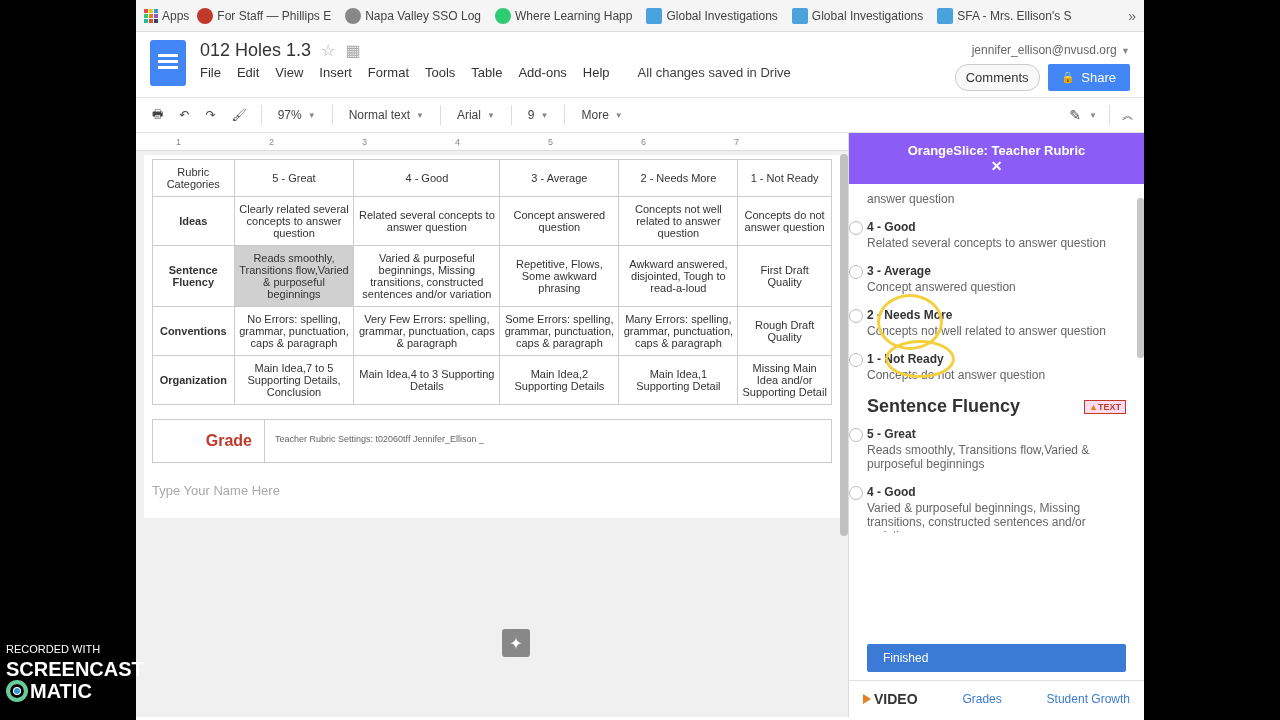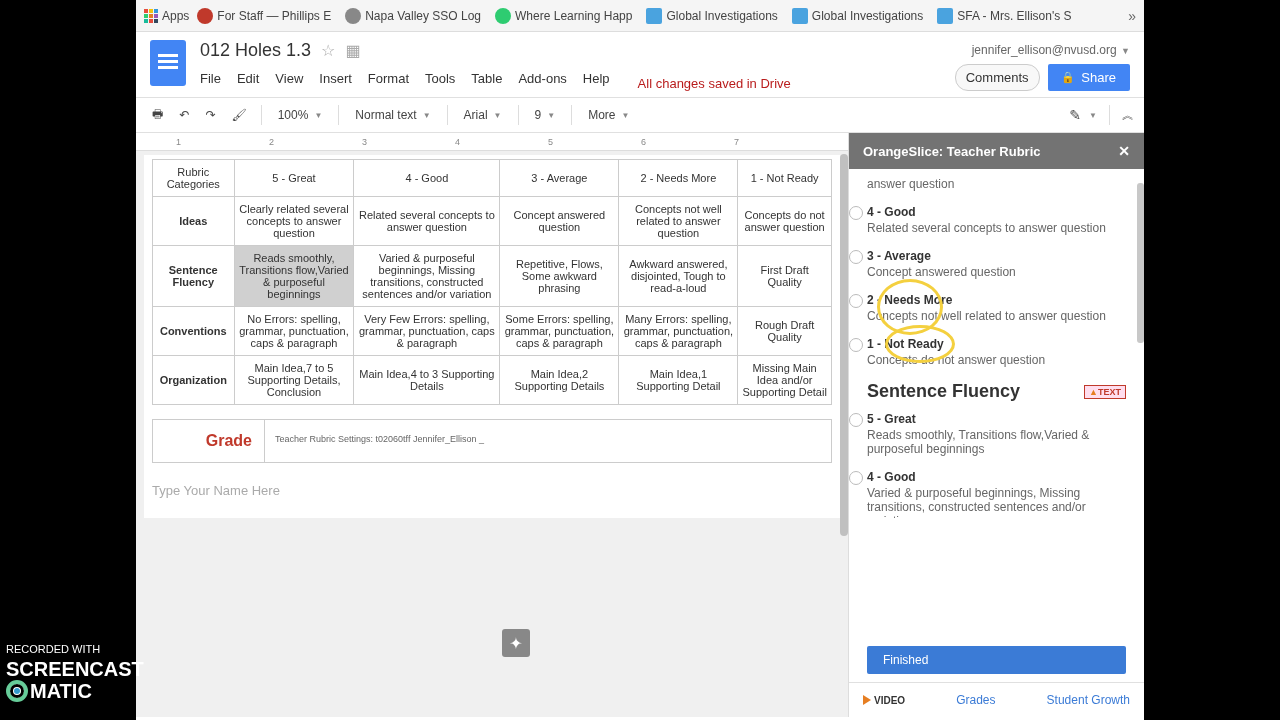--- a/index.html
+++ b/index.html
@@ -24,21 +24,21 @@
   .bm-chevron { margin-left: auto; font-size: 14px; color: #666; }
   
   
   .doc-header { display: flex; align-items: flex-start; padding: 8px 14px 0; }
   .doc-logo { width: 36px; height: 46px; background: #4285f4; border-radius: 3px; margin-right: 14px; position: relative; }
   .doc-logo::before { content: ''; position: absolute; left: 8px; right: 8px; top: 14px; height: 3px; background: #fff; box-shadow: 0 6px 0 #fff, 0 12px 0 #fff; }
   .doc-title-area { flex: 1; }
   .doc-title-row { display: flex; align-items: center; gap: 10px; }
   .doc-title { font-size: 18px; color: #333; }
   .menu-bar { display: flex; gap: 16px; font-size: 13px; color: #333; margin-top: 4px; align-items: center; }
-  .menu-bar .status { color: #b91c1c; margin-left: 12px; margin-top: 11px; }
+  .menu-bar .status { color: #404040; margin-left: 12px; }
   .header-right { display: flex; align-items: center; gap: 10px; }
   .user-email { font-size: 12px; color: #666; margin-top: 21px; }
   .dropdown-caret { font-size: 9px; color: #888; }
   .comments-btn { border: 1px solid #ccc; background: #f8f8f8; padding: 5px 10px; border-radius: 13px; font-size: 13px; color: #333; }
   .share-btn { background: #4285f4; color: #fff; padding: 6px 14px; border-radius: 2px; font-size: 13px; display: flex; align-items: center; gap: 6px; }
   .lock-icon { font-size: 11px; }
   
   
   .toolbar { display: flex; align-items: center; height: 36px; border-top: 1px solid #e0e0e0; border-bottom: 1px solid #e0e0e0; padding: 0 10px; gap: 4px; font-size: 12px; color: #444; margin-top: 6px; }
   .toolbar-divider { width: 1px; height: 20px; background: #ddd; margin: 0 4px; }
@@ -62,33 +62,33 @@
   .row-label { font-weight: bold; text-align: center; }
   .highlighted-cell { background: #d0d0d0; }
   
   .grade-row { display: flex; margin: 14px 8px 0; border: 1px solid #ccc; }
   .grade-label { width: 112px; padding: 12px; text-align: right; font-weight: bold; color: #c0392b; border-right: 1px solid #ccc; }
   .grade-content { flex: 1; padding: 14px 10px; font-size: 9px; color: #666; }
   .name-placeholder { margin: 20px 8px 0; font-size: 13px; color: #aaa; }
   
   
   .sidebar { width: 296px; background: #fff; border-left: 1px solid #ddd; display: flex; flex-direction: column; }
-  .sidebar-header { background: #737373; color: #fff; padding: 10px 14px; font-size: 13px; font-weight: bold; display: flex; align-items: center; justify-content: space-between; }
+  .sidebar-header { background: #8b5cf6; color: #fff; padding: 10px 14px; font-size: 13px; font-weight: bold; display: flex; align-items: center; justify-content: space-between; flex-direction: column; }
   .close-x { font-size: 14px; cursor: pointer; }
   .sidebar-body { flex: 1; overflow-y: auto; padding: 8px 18px; font-size: 12px; color: #444; position: relative; }
   .rubric-option { margin-bottom: 14px; position: relative; }
   .rubric-option .radio { width: 14px; height: 14px; border: 1.5px solid #bbb; border-radius: 50%; position: absolute; left: -24px; top: 1px; }
   .rubric-option .opt-title { font-weight: bold; color: #333; }
   .rubric-option .opt-desc { color: #666; margin-top: 2px; }
   .highlight-ring { border: 3px solid #f4d03f; border-radius: 50%; width: 66px; height: 56px; position: absolute; left: 10px; top: -14px; pointer-events: none; }
   .section-title { font-size: 18px; font-weight: bold; color: #333; margin: 14px 0 10px; display: flex; align-items: center; justify-content: space-between; }
   .text-badge { font-size: 9px; color: #c0392b; border: 1px solid #c0392b; padding: 1px 4px; background: #fde; }
   .finished-btn { background: #3b7bd6; color: #fff; padding: 7px 16px; border-radius: 2px; font-size: 12px; margin: 8px 18px; display: inline-block; }
   .sidebar-footer { border-top: 1px solid #e0e0e0; padding: 10px 14px; display: flex; align-items: center; justify-content: space-between; font-size: 12px; }
-  .video-badge { display: flex; align-items: center; gap: 3px; font-size: 10px; font-weight: bold; color: #333; }
+  .video-badge { display: flex; align-items: center; gap: 3px; font-size: 14px; font-weight: bold; color: #333; }
   .play-tri { width: 0; height: 0; border-left: 8px solid #e67e22; border-top: 5px solid transparent; border-bottom: 5px solid transparent; }
   .footer-link { color: #3b7bd6; }
   
   .add-tile { width: 28px; height: 28px; background: #888; border-radius: 3px; color: #fff; display: flex; align-items: center; justify-content: center; position: absolute; right: 318px; bottom: 60px; font-size: 16px; }
   
   .scroll-area { position: absolute; right: 296px; top: 154px; bottom: 20px; width: 8px; background: #f0f0f0; }
   .scroll-thumb { position: absolute; top: 0; height: 70%; width: 100%; background: #c0c0c0; border-radius: 4px; }
   .sb-scroll { position: absolute; right: 0; top: 0; bottom: 0; width: 7px; }
   .sb-scroll-thumb { position: absolute; top: 14px; height: 160px; width: 100%; background: #c8c8c8; border-radius: 3px; }
   
@@ -181,21 +181,21 @@
     </div>
   </div>
 
   <div class="toolbar">
     <span class="tb-btn">🖶</span>
     <span class="tb-btn">↶</span>
     <span class="tb-btn">↷</span>
     <span class="tb-btn">🖌</span>
     <span class="toolbar-divider"></span>
     <span class="tb-select">
-        <span>100%</span>
+        <span>97%</span>
         <span class="caret">▼</span>
       </span>
     <span class="toolbar-divider"></span>
     <span class="tb-select">
         <span>Normal text</span>
         <span class="caret">▼</span>
       </span>
     <span class="toolbar-divider"></span>
     <span class="tb-select">
         <span>Arial</span>

